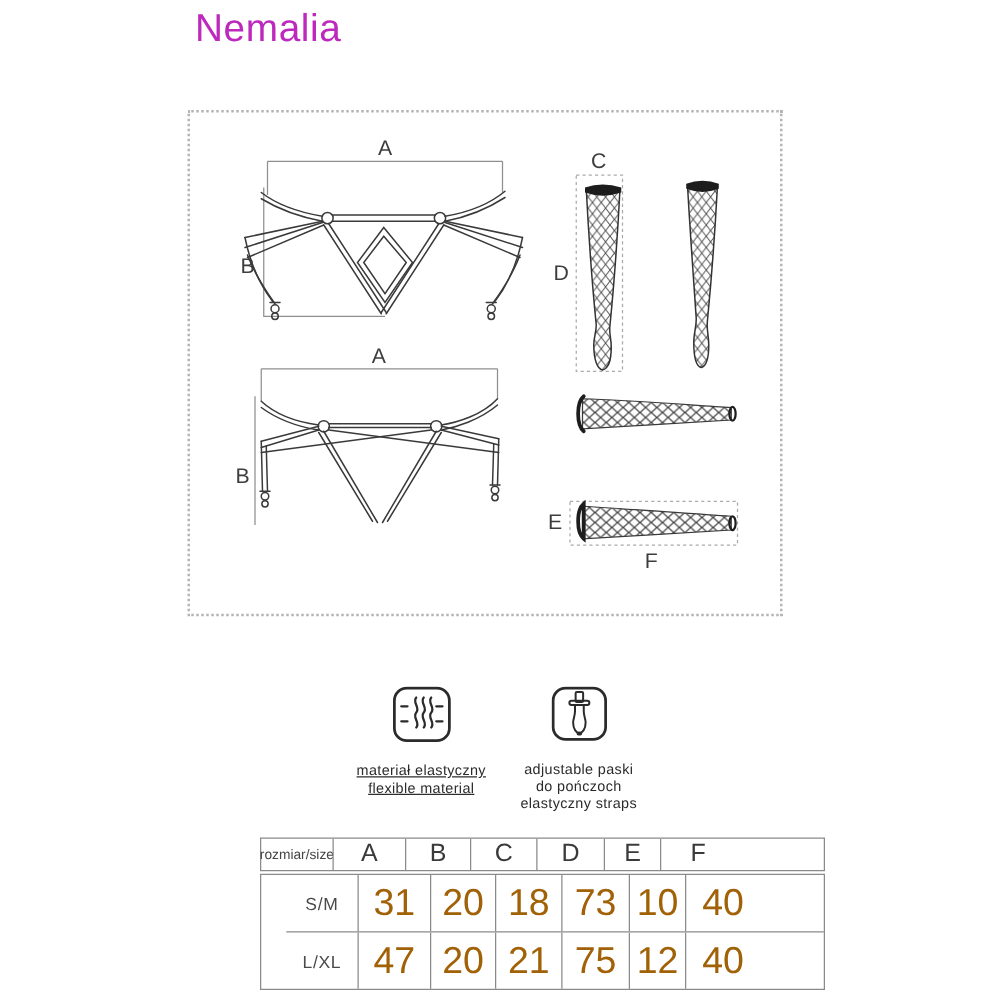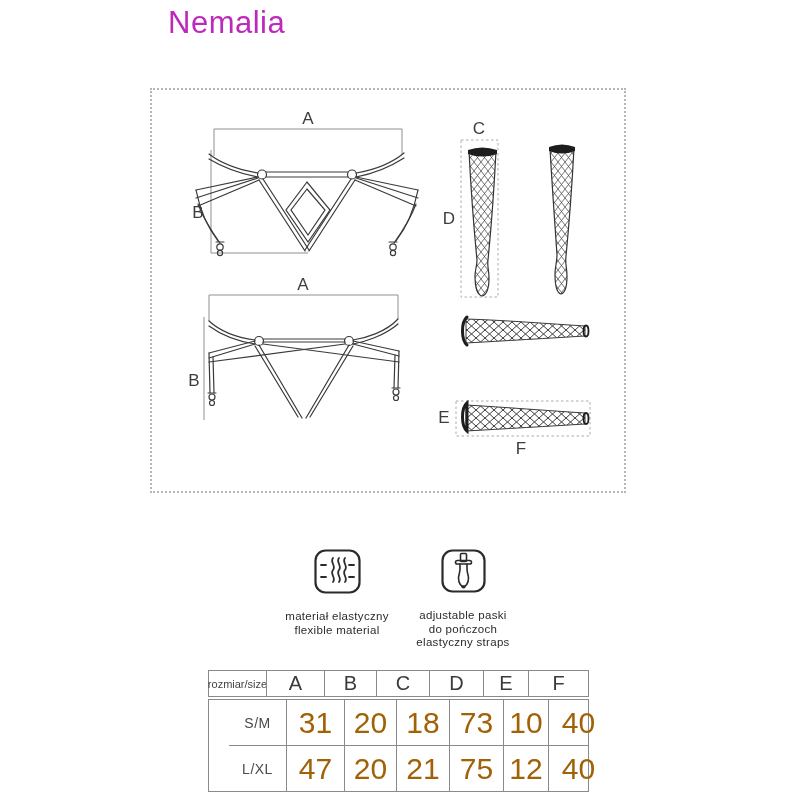--- a/index.html
+++ b/index.html
@@ -1,29 +1,29 @@
 <!DOCTYPE html>
 <html><head>
 <meta charset="utf-8">
 <style>
   html,body{margin:0;padding:0;background:#ffffff;}
   .page{position:relative;width:800px;height:800px;background:#ffffff;overflow:hidden;
         font-family:"Liberation Sans",sans-serif;color:#2e2e2e;}
-  .title{position:absolute;left:168px;top:5px;font-size:31px;letter-spacing:.5px;text-align:center;}
+  .title{position:absolute;left:156px;top:5px;font-size:31px;letter-spacing:.5px;text-align:center;}
   .diagram-box{position:absolute;left:150px;top:88px;width:476px;height:405px;
                border:2px dotted #b5b5b5;box-sizing:border-box;}
   .diagram-box svg{position:absolute;left:0;top:0;}
   svg text{font-family:"Liberation Sans",sans-serif;font-size:17px;fill:#3d3d3d;}
   .features{position:absolute;top:549px;left:0;width:800px;height:110px;}
   .feature{position:absolute;top:0;width:140px;text-align:center;}
-  .feature.f0{left:267px;}
+  .feature.f0{left:267px;text-decoration:underline;}
   .feature.f1{left:393px;}
   .feature .icn{display:inline-block;}
   .caption{margin-top:12px;font-size:11.5px;line-height:13.5px;color:#2b2b2b;letter-spacing:.3px;}
-  .tbl{position:absolute;left:208px;top:670px;width:381px;color:#333;text-align:center;}
+  .tbl{position:absolute;left:208px;top:670px;width:452px;color:#333;text-align:center;}
   .tbl-header{display:flex;border:1px solid #8a8a8a;height:27px;box-sizing:border-box;background:#fff;}
   .tbl-body{border:1px solid #8a8a8a;margin-top:2px;background:#fff;padding-left:20px;}
   .tbl-row{display:flex;height:45px;}
   .tbl-row + .tbl-row{border-top:1px solid #8a8a8a;}
   .cell{flex:none;display:flex;align-items:center;justify-content:center;box-sizing:border-box;}
   .cell + .cell{border-left:1px solid #8a8a8a;}
   .w0{width:57px}.w1{width:58px}.w2{width:52px}.w3{width:53px}.w4{width:54px}.w5{width:45px}.w6{width:60px}
   .hdr-size{font-size:11px;color:#444;}
   .hdr-letter{font-size:20px;color:#3a3a3a;}
   .row-label{font-size:14px;color:#4a4a4a;letter-spacing:.5px;}

